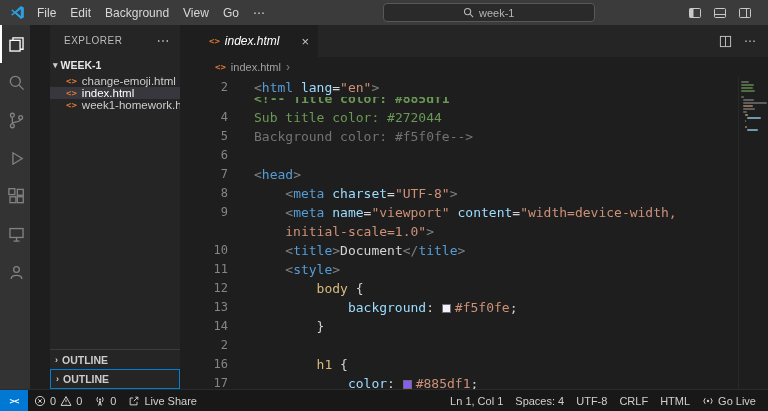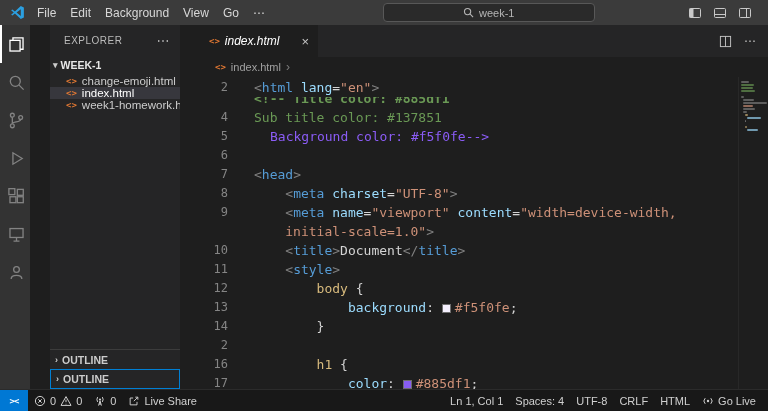--- a/index.html
+++ b/index.html
@@ -236,22 +236,22 @@
       </div>
       <div class="breadcrumbs">
         <span class="file-ico">&lt;&gt;</span>
         <span>index.html</span>
         <span class="crumb-sep">›</span>
       </div>
       <div class="code-area">
         <div class="code-lines">
             <div class="code-line"><span class="ln">2</span><span class="lc" style="padding-left: calc(0ch + 10px);"><span style="color: rgb(128, 128, 128);">&lt;</span><span style="color: rgb(86, 156, 214);">html</span><span style="color: rgb(212, 212, 212);"> </span><span style="color: rgb(156, 220, 254);">lang</span><span style="color: rgb(212, 212, 212);">=</span><span style="color: rgb(206, 145, 120);">"en"</span><span style="color: rgb(128, 128, 128);">&gt;</span></span></div>
             <div class="code-line clipped"><span class="ln">3</span><span class="lc" style="padding-left: calc(0ch + 10px);"><span style="color: rgb(106, 153, 85);">&lt;!-- Title color: #885df1</span></span></div>
-            <div class="code-line"><span class="ln">4</span><span class="lc" style="padding-left: calc(0ch + 10px);"><span style="color: rgb(106, 153, 85);">Sub title color: #137851</span></span></div>
-            <div class="code-line"><span class="ln">5</span><span class="lc" style="padding-left: calc(0ch + 10px);"><span style="color: #8b5cf6; margin-left: 16px;">Background color: #f5f0fe--&gt;</span></span></div>
+            <div class="code-line"><span class="ln">4</span><span class="lc" style="padding-left: calc(0ch + 10px);"><span style="color: rgb(106, 153, 85);">Sub title color: #272044</span></span></div>
+            <div class="code-line"><span class="ln">5</span><span class="lc" style="padding-left: calc(0ch + 10px);"><span style="color: #737373;">Background color: #f5f0fe--&gt;</span></span></div>
             <div class="code-line"><span class="ln">6</span><span class="lc" style="padding-left: calc(0ch + 10px);"></span></div>
             <div class="code-line"><span class="ln">7</span><span class="lc" style="padding-left: calc(0ch + 10px);"><span style="color: rgb(128, 128, 128);">&lt;</span><span style="color: rgb(86, 156, 214);">head</span><span style="color: rgb(128, 128, 128);">&gt;</span></span></div>
             <div class="code-line"><span class="ln">8</span><span class="lc" style="padding-left: calc(4ch + 10px);"><span style="color: rgb(128, 128, 128);">&lt;</span><span style="color: rgb(86, 156, 214);">meta</span><span style="color: rgb(212, 212, 212);"> </span><span style="color: rgb(156, 220, 254);">charset</span><span style="color: rgb(212, 212, 212);">=</span><span style="color: rgb(206, 145, 120);">"UTF-8"</span><span style="color: rgb(128, 128, 128);">&gt;</span></span></div>
             <div class="code-line"><span class="ln">9</span><span class="lc" style="padding-left: calc(4ch + 10px);"><span style="color: rgb(128, 128, 128);">&lt;</span><span style="color: rgb(86, 156, 214);">meta</span><span style="color: rgb(212, 212, 212);"> </span><span style="color: rgb(156, 220, 254);">name</span><span style="color: rgb(212, 212, 212);">=</span><span style="color: rgb(206, 145, 120);">"viewport"</span><span style="color: rgb(212, 212, 212);"> </span><span style="color: rgb(156, 220, 254);">content</span><span style="color: rgb(212, 212, 212);">=</span><span style="color: rgb(206, 145, 120);">"width=device-width,</span></span></div>
             <div class="code-line"><span class="ln"></span><span class="lc" style="padding-left: calc(4ch + 10px);"><span style="color: rgb(206, 145, 120);">initial-scale=1.0"</span><span style="color: rgb(128, 128, 128);">&gt;</span></span></div>
             <div class="code-line"><span class="ln">10</span><span class="lc" style="padding-left: calc(4ch + 10px);"><span style="color: rgb(128, 128, 128);">&lt;</span><span style="color: rgb(86, 156, 214);">title</span><span style="color: rgb(128, 128, 128);">&gt;</span><span style="color: rgb(212, 212, 212);">Document</span><span style="color: rgb(128, 128, 128);">&lt;/</span><span style="color: rgb(86, 156, 214);">title</span><span style="color: rgb(128, 128, 128);">&gt;</span></span></div>
             <div class="code-line"><span class="ln">11</span><span class="lc" style="padding-left: calc(4ch + 10px);"><span style="color: rgb(128, 128, 128);">&lt;</span><span style="color: rgb(86, 156, 214);">style</span><span style="color: rgb(128, 128, 128);">&gt;</span></span></div>
             <div class="code-line"><span class="ln">12</span><span class="lc" style="padding-left: calc(8ch + 10px);"><span style="color: rgb(215, 186, 125);">body</span><span style="color: rgb(212, 212, 212);"> {</span></span></div>
             <div class="code-line"><span class="ln">13</span><span class="lc" style="padding-left: calc(12ch + 10px);"><span style="color: rgb(156, 220, 254);">background</span><span style="color: rgb(212, 212, 212);">: </span><span class="swatch" style="background: rgb(245, 240, 254);"></span><span style="color: rgb(206, 145, 120);">#f5f0fe</span><span style="color: rgb(212, 212, 212);">;</span></span></div>
             <div class="code-line"><span class="ln">14</span><span class="lc" style="padding-left: calc(8ch + 10px);"><span style="color: rgb(212, 212, 212);">}</span></span></div>

